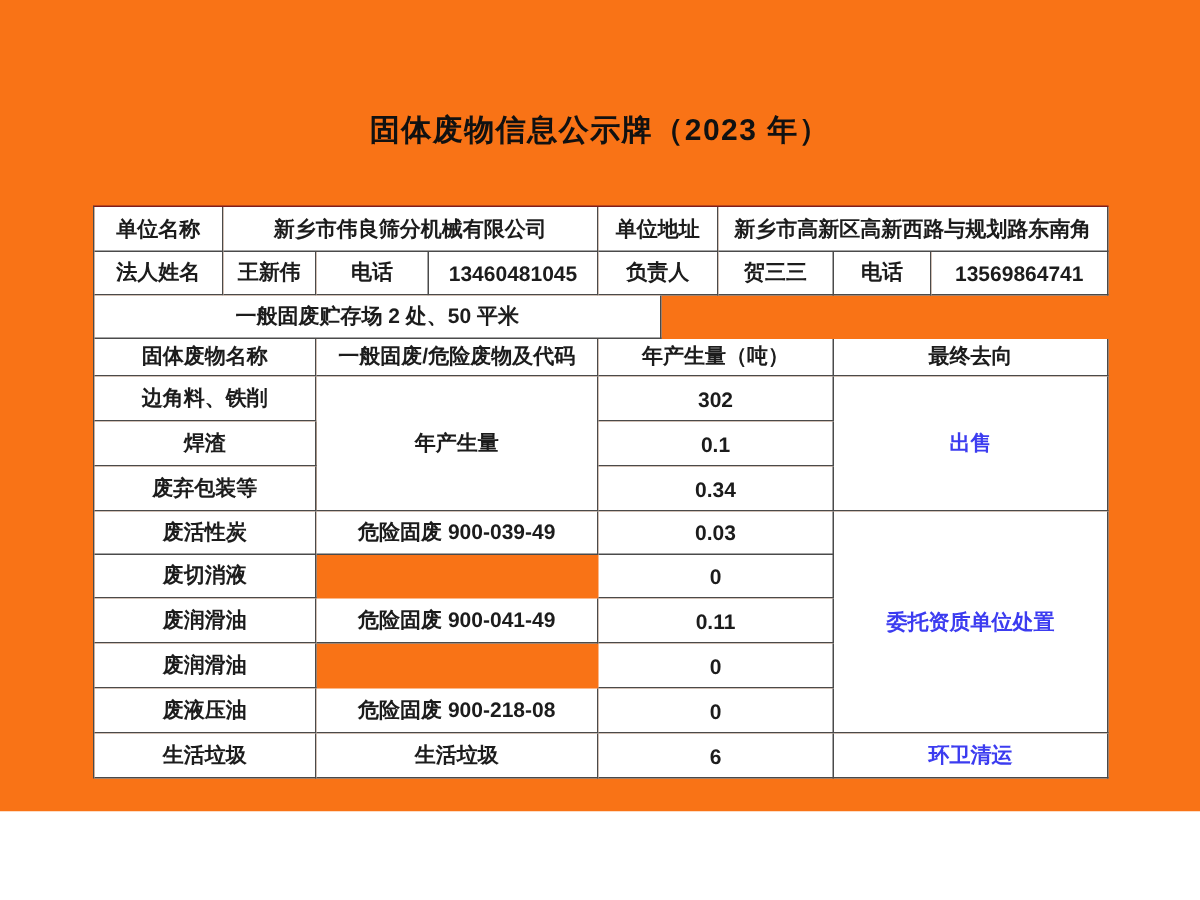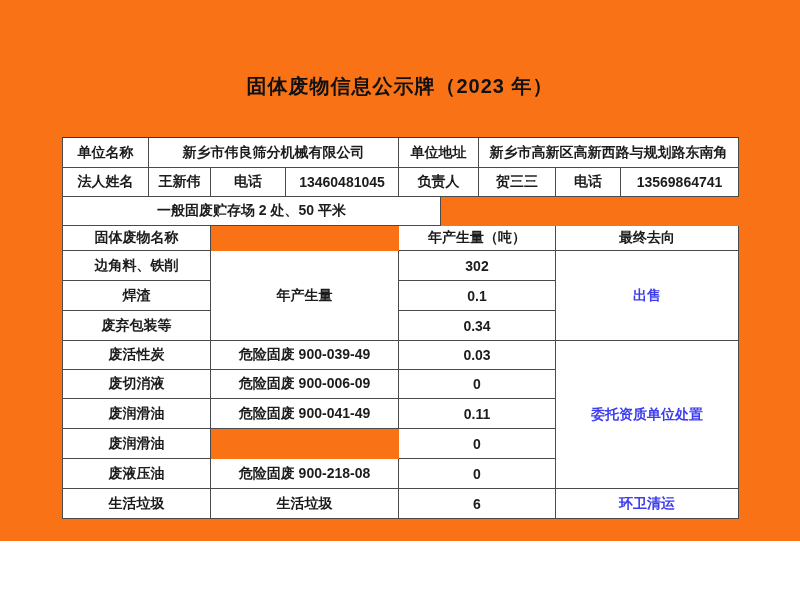--- a/index.html
+++ b/index.html
@@ -64,41 +64,41 @@
     <div class="cell" style="grid-area:2/3/3/4">电话</div>
     <div class="cell" style="grid-area:2/4/3/5">13460481045</div>
     <div class="cell" style="grid-area:2/5/3/7">负责人</div>
     <div class="cell" style="grid-area:2/7/3/8">贺三三</div>
     <div class="cell" style="grid-area:2/8/3/9">电话</div>
     <div class="cell" style="grid-area:2/9/3/10">13569864741</div>
 
     <div class="cell" style="grid-area:3/1/4/6">一般固废贮存场 2 处、50 平米</div>
 
     <div class="cell" style="grid-area:4/1/5/3">固体废物名称</div>
+    <div class="cell" style="grid-area:4/3/5/5">一般固废/危险废物及代码</div>
     <div class="cell" style="grid-area:4/8/5/10">最终去向</div>
     <div class="cell" style="grid-area:4/5/5/8">年产生量（吨）</div>
 
     <div class="cell" style="grid-area:5/1/6/3">边角料、铁削</div>
     <div class="cell" style="grid-area:5/3/8/5">年产生量</div>
     <div class="cell" style="grid-area:5/5/6/8">302</div>
     <div class="cell blue" style="grid-area:5/8/8/10">出售</div>
 
     <div class="cell" style="grid-area:6/1/7/3">焊渣</div>
     <div class="cell" style="grid-area:6/5/7/8">0.1</div>
 
     <div class="cell" style="grid-area:7/1/8/3">废弃包装等</div>
     <div class="cell" style="grid-area:7/5/8/8">0.34</div>
 
     <div class="cell" style="grid-area:8/1/9/3">废活性炭</div>
     <div class="cell" style="grid-area:8/3/9/5">危险固废 900-039-49</div>
     <div class="cell" style="grid-area:8/5/9/8">0.03</div>
     <div class="cell blue" style="grid-area:8/8/13/10">委托资质单位处置</div>
 
     <div class="cell" style="grid-area:9/1/10/3">废切消液</div>
-    <div class="cell" style="grid-area:9/3/10/5">危险固废 900-006-09</div>
     <div class="cell" style="grid-area:9/5/10/8">0</div>
 
     <div class="cell" style="grid-area:10/1/11/3">废润滑油</div>
     <div class="cell" style="grid-area:10/3/11/5">危险固废 900-041-49</div>
     <div class="cell" style="grid-area:10/5/11/8">0.11</div>
 
     <div class="cell" style="grid-area:11/1/12/3">废润滑油</div>
     <div class="cell" style="grid-area:11/5/12/8">0</div>
 
     <div class="cell" style="grid-area:12/1/13/3">废液压油</div>

